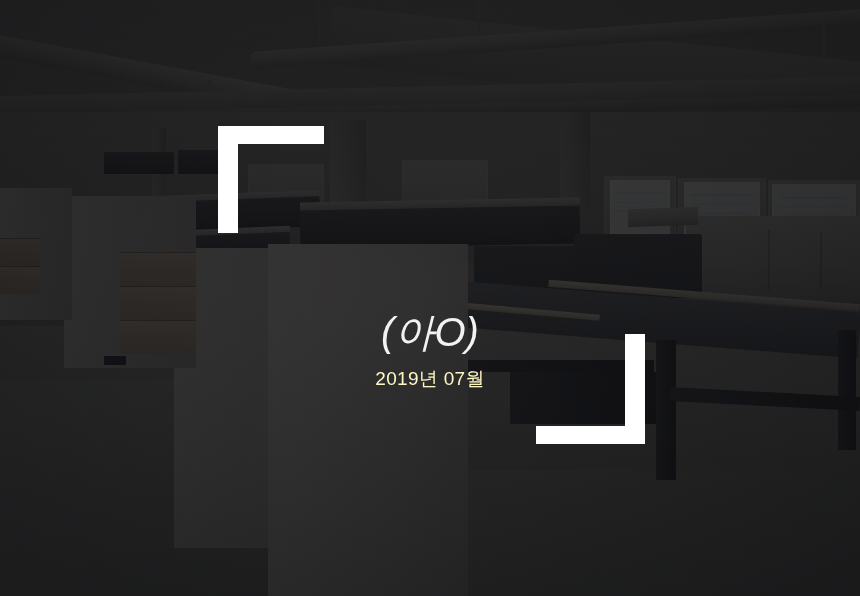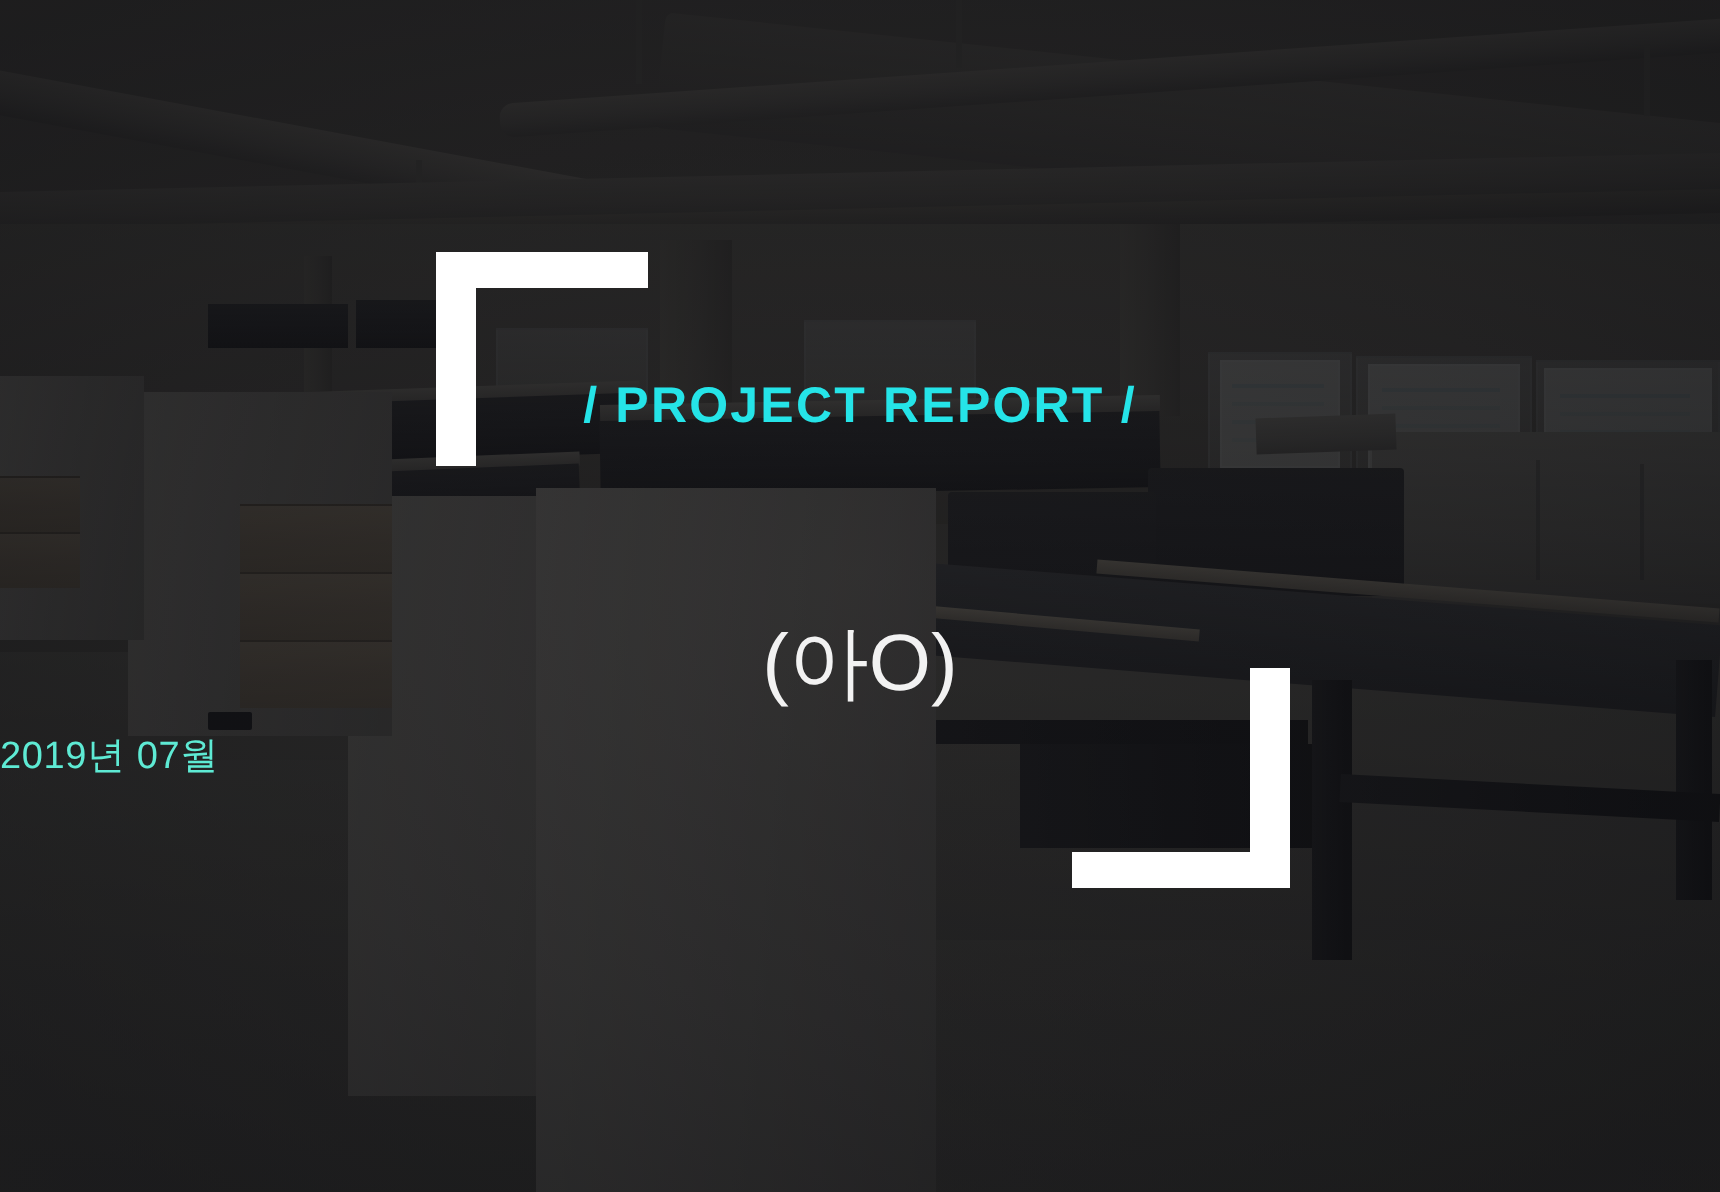--- a/index.html
+++ b/index.html
@@ -247,27 +247,28 @@
   .subtitle {
     position: absolute;
     left: 0; right: 0; top: 312px;
     text-align: center;
     color: #f2f2f2;
     font-size: 40px;
     font-weight: 400;
     letter-spacing: 0px;
     line-height: 1;
     white-space: nowrap;
+    font-style: italic;
   }
 
   .datetext {
     position: absolute;
     left: 0; right: 0; top: 369px;
-    text-align: left;
-    color: #5eead4;
+    text-align: center;
+    color: #fef9c3;
     font-size: 19px;
     font-weight: 400;
     letter-spacing: .3px;
     line-height: 1;
     white-space: nowrap;
   }
 </style>
 </head>
 <body>
 
@@ -374,18 +375,17 @@
 
   <div class="overlay"></div>
   <div class="overlay-vignette"></div>
 
   <div class="bracket bracket-tl-h"></div>
   <div class="bracket bracket-tl-v"></div>
   <div class="bracket bracket-br-v"></div>
   <div class="bracket bracket-br-h"></div>
 
   <div class="content">
-    <div class="eyebrow">/ PROJECT REPORT /</div>
     <div class="subtitle">(아O)</div>
     <div class="datetext">2019년 07월</div>
   </div>
 
 </div>
 
 </body></html>

